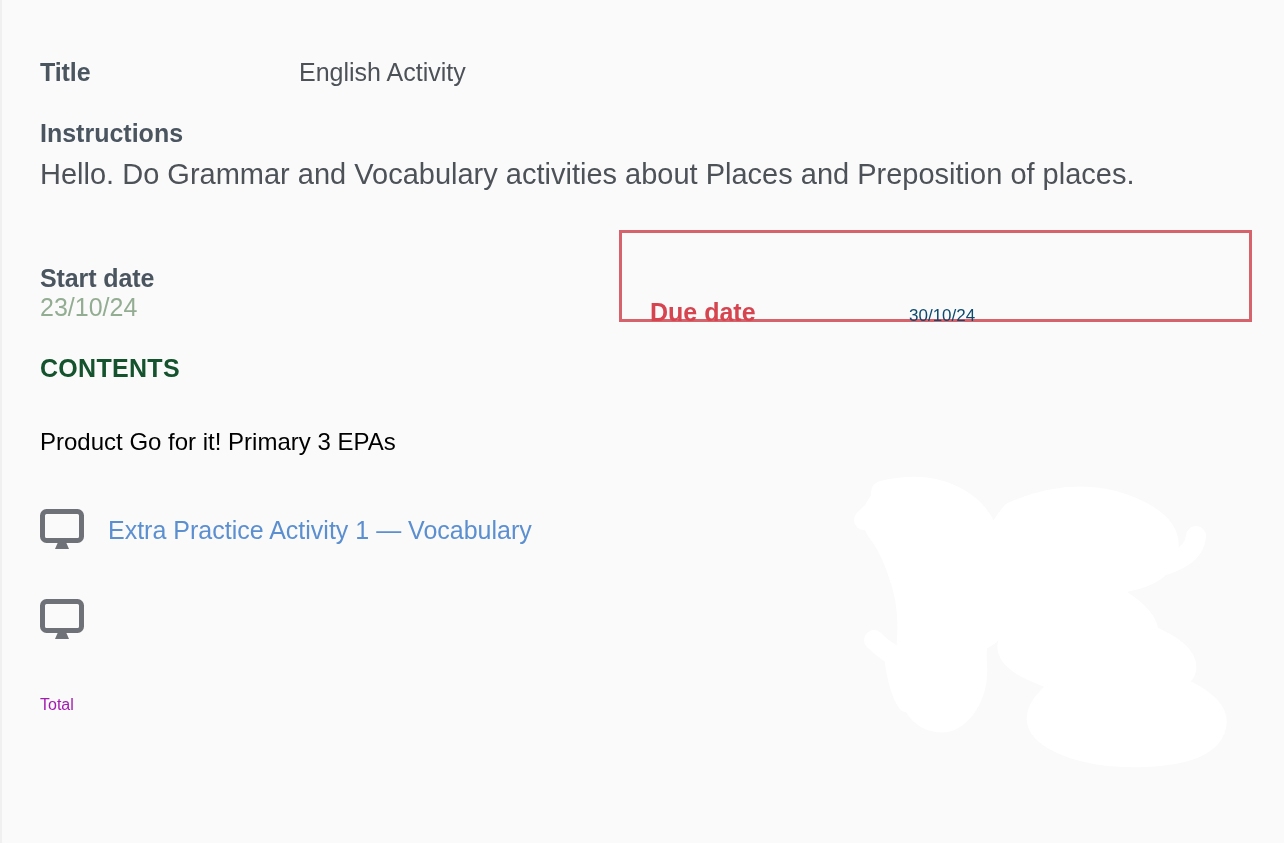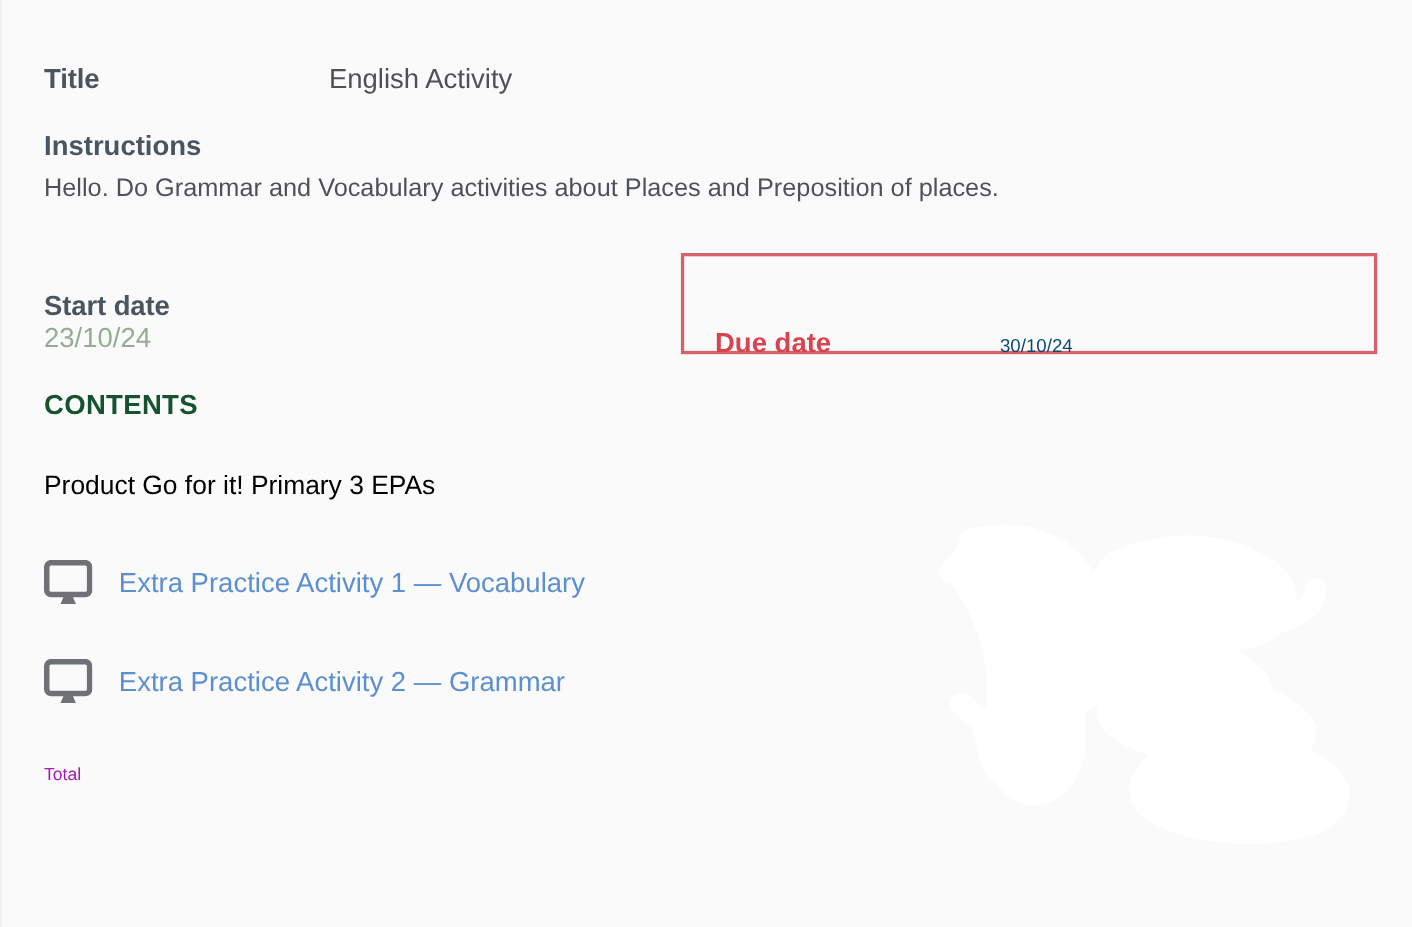--- a/index.html
+++ b/index.html
@@ -51,21 +51,21 @@
     top: 118px;
     width: 1230px;
   }
   .instructions-heading {
     font-size: 25px;
     font-weight: bold;
     color: #4a5560;
     line-height: 1.25;
   }
   .instructions-body {
-    font-size: 23px;
+    font-size: 29px;
     color: #4d5258;
     line-height: 1.28;
     margin-top: 7px;
     white-space: nowrap;
   }
 
   
   .row-dates {
     position: absolute;
     left: 0;
@@ -224,21 +224,20 @@
     <a class="link-text" href="#">Extra Practice Activity 1 — Vocabulary</a>
   </div>
 
   <div class="link-row link-row-2">
     <span>
       <svg class="monitor-icon" viewBox="0 0 44 42" xmlns="http://www.w3.org/2000/svg">
         <rect x="2.5" y="2.5" width="39" height="29" rx="4" ry="4" fill="#fafafa" stroke="#6e7177" stroke-width="5"></rect>
         <path d="M15 40 L29 40 L25.5 32 L18.5 32 Z" fill="#6e7177"></path>
       </svg>
     </span>
-    <a class="link-text" href="#">Extra Practice Activity 2 — Grammar</a>
   </div>
 
   <div class="total-label">Total</div>
 
   <svg class="whiteout-layer" viewBox="0 0 1284 843" xmlns="http://www.w3.org/2000/svg">
     <g fill="#ffffff" stroke="#ffffff" stroke-linecap="round" stroke-linejoin="round">
 
       <path d="M880 492 q40 -10 70 4 q32 15 38 48 q6 34 -6 66 q-10 28 -8 54
                q2 24 -10 42 q-14 20 -34 14 q-18 -6 -22 -30 q-4 -24 -2 -52
                q2 -30 -6 -56 q-10 -32 -22 -48 q-14 -18 2 -34 z" stroke-width="22"></path>

